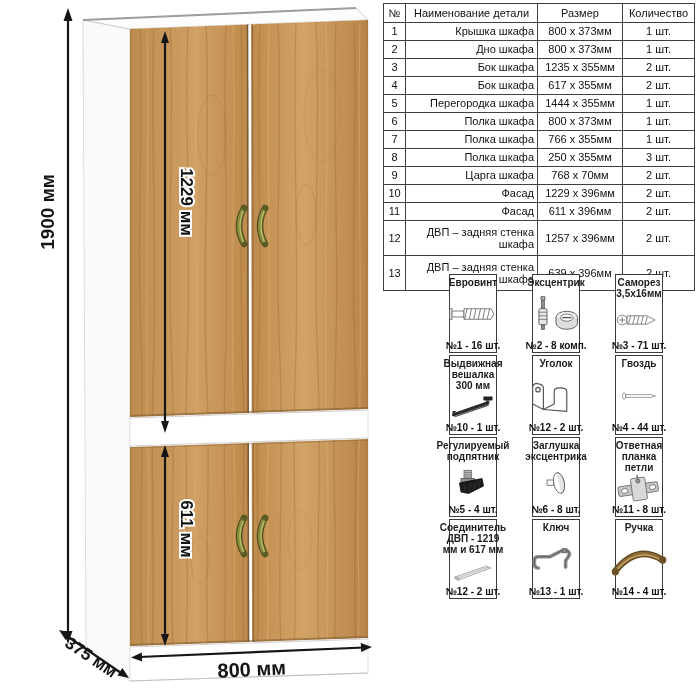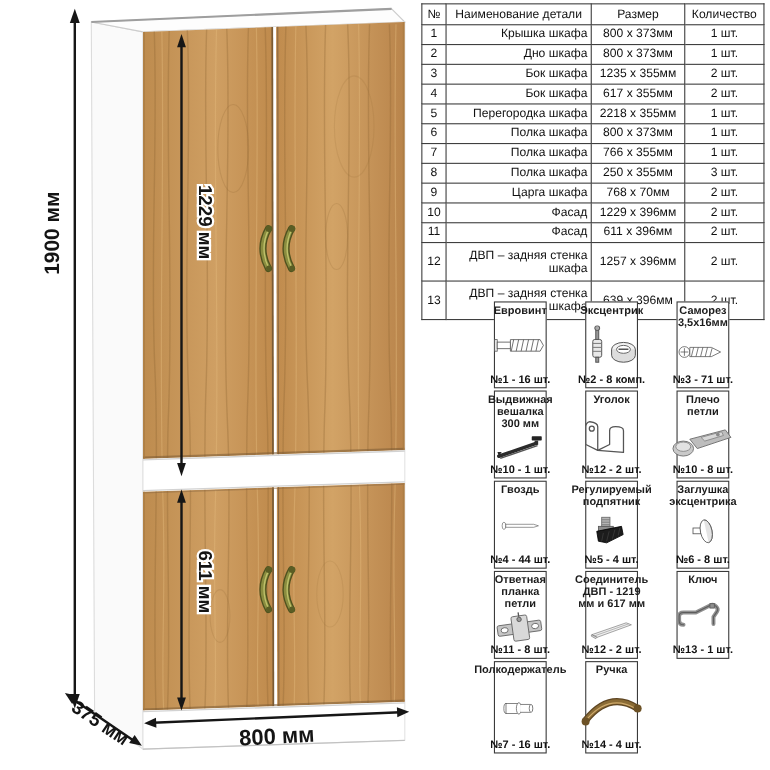--- a/index.html
+++ b/index.html
@@ -216,21 +216,21 @@
       </tr>
     <tr>
         <td>4</td>
         <td class="name">Бок шкафа</td>
         <td>617 x 355мм</td>
         <td>2 шт.</td>
       </tr>
     <tr>
         <td>5</td>
         <td class="name">Перегородка шкафа</td>
-        <td>2218 x 355мм</td>
+        <td>1444 x 355мм</td>
         <td>1 шт.</td>
       </tr>
     <tr>
         <td>6</td>
         <td class="name">Полка шкафа</td>
         <td>800 x 373мм</td>
         <td>1 шт.</td>
       </tr>
     <tr>
         <td>7</td>
@@ -362,33 +362,20 @@
       <g fill="#fff" stroke="#555" stroke-width="1.3" stroke-linejoin="round">
         <path d="M14 6 q-4 1 -4 5 v18 l12 6 v-24 q0 -4 -8 -5 z"></path>
         <path d="M22 35 l26 2 v-22 q0 -4 -8 -4 q-6 0 -6 4 v14 z"></path>
         <circle cx="16" cy="13" r="2.5"></circle>
       </g>
     </svg>
       </div>
     <div class="hw-qty">№12 - 2 шт.</div>
   </div>
 
-  <div class="hw-cell">
-    <div class="hw-title">Плечо петли</div>
-    <div class="hw-icon">
-        <svg width="70" height="34" viewBox="0 0 72 40">
-      <ellipse cx="15" cy="28" rx="11" ry="8" fill="#c9c9c9" stroke="#6f6f6f"></ellipse>
-      <ellipse cx="15" cy="26" rx="8" ry="5" fill="#e2e2e2" stroke="#8a8a8a"></ellipse>
-      <polygon points="22,18 60,8 66,16 30,28" fill="#bdbdbd" stroke="#6f6f6f"></polygon>
-      <polygon points="34,16 56,10 58,14 38,20" fill="#d8d8d8" stroke="#8a8a8a"></polygon>
-      <circle cx="52" cy="13" r="2" fill="#8a8a8a"></circle>
-    </svg>
-      </div>
-    <div class="hw-qty">№10 - 8 шт.</div>
-  </div>
 
   <div class="hw-cell">
     <div class="hw-title">Гвоздь</div>
     <div class="hw-icon">
         <svg width="70" height="22" viewBox="0 0 72 40">
       <ellipse cx="9" cy="20" rx="3" ry="6" fill="#fff" stroke="#555"></ellipse>
       <path d="M12 17.5 h46 l8 2.5 l-8 2.5 h-46 z" fill="#fff" stroke="#555"></path>
     </svg>
       </div>
     <div class="hw-qty">№4 - 44 шт.</div>
@@ -465,33 +452,20 @@
     <div class="hw-icon">
         <svg width="70" height="32" viewBox="0 0 72 40">
       <path d="M14 30 q-5 0 -5 -5 l0 -5 q0 -4 5 -4 l14 0 l16 -8 q4 -2 7 1 q3 3 1 6 l-4 6 l0 8" fill="none" stroke="#8f8f8f" stroke-width="4.5" stroke-linecap="round" stroke-linejoin="round"></path>
       <path d="M14 30 q-5 0 -5 -5 l0 -5 q0 -4 5 -4 l14 0 l16 -8 q4 -2 7 1 q3 3 1 6 l-4 6 l0 8" fill="none" stroke="#5c5c5c" stroke-width="1.2" stroke-linecap="round" stroke-linejoin="round"></path>
       <rect x="44" y="6" width="5" height="5" fill="#8f8f8f" stroke="#5c5c5c"></rect>
     </svg>
       </div>
     <div class="hw-qty">№13 - 1 шт.</div>
   </div>
 
-  <div class="hw-cell">
-    <div class="hw-title">Полкодержатель</div>
-    <div class="hw-icon">
-        <svg width="70" height="26" viewBox="0 0 72 40">
-      <ellipse cx="16" cy="20" rx="3" ry="7" fill="#fff" stroke="#555"></ellipse>
-      <rect x="16" y="13" width="16" height="14" fill="#fff" stroke="#555"></rect>
-      <ellipse cx="34" cy="20" rx="3.5" ry="8" fill="#fff" stroke="#555"></ellipse>
-      <path d="M36 14.5 h14 a3 5.5 0 0 1 0 11 h-14" fill="#fff" stroke="#555"></path>
-      <ellipse cx="51" cy="20" rx="2.5" ry="5.5" fill="#fff" stroke="#555"></ellipse>
-    </svg>
-      </div>
-    <div class="hw-qty">№7 - 16 шт.</div>
-  </div>
 
   <div class="hw-cell">
     <div class="hw-title">Ручка</div>
     <div class="hw-icon">
         <svg width="70" height="40" viewBox="0 0 72 44">
       <path d="M10 34 Q34 4 62 22" stroke="#5e4522" stroke-width="7" fill="none" stroke-linecap="round"></path>
       <path d="M10 34 Q34 4 62 22" stroke="#8a6b35" stroke-width="4.5" fill="none" stroke-linecap="round"></path>
       <path d="M12 32 Q34 7 60 22" stroke="#c5a express" stroke-width="1" fill="none"></path>
       <path d="M12 32 Q34 7 60 22" stroke="#c9a express" fill="none"></path>
       <path d="M12 32 Q34 7 60 22" stroke="#cda86a" stroke-width="1.2" fill="none"></path>

